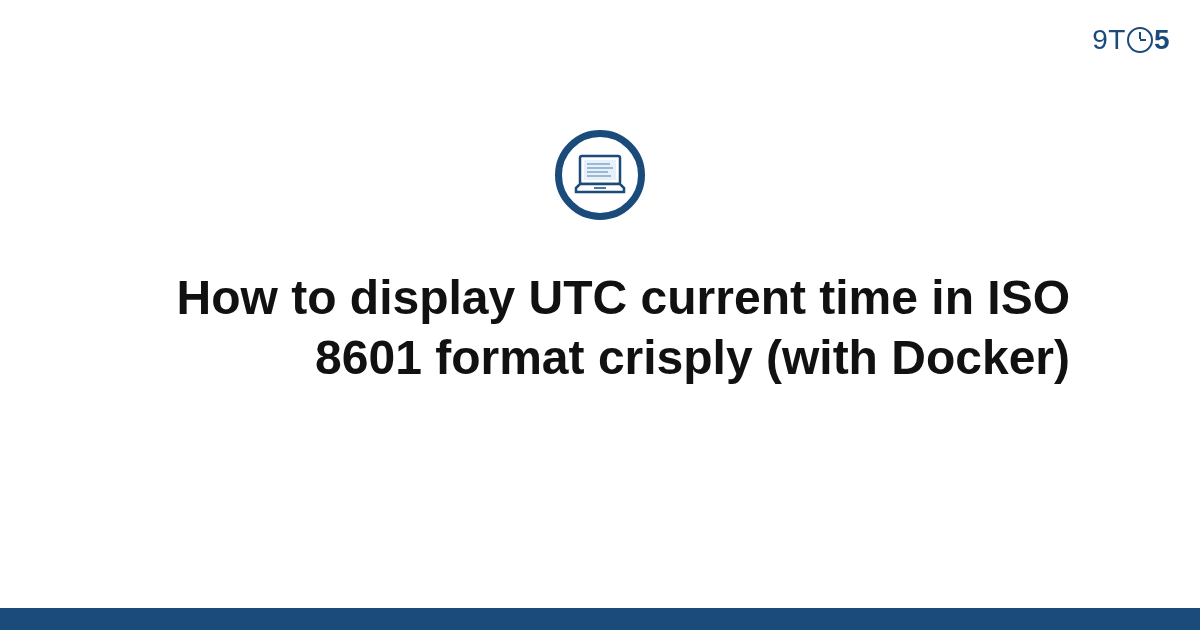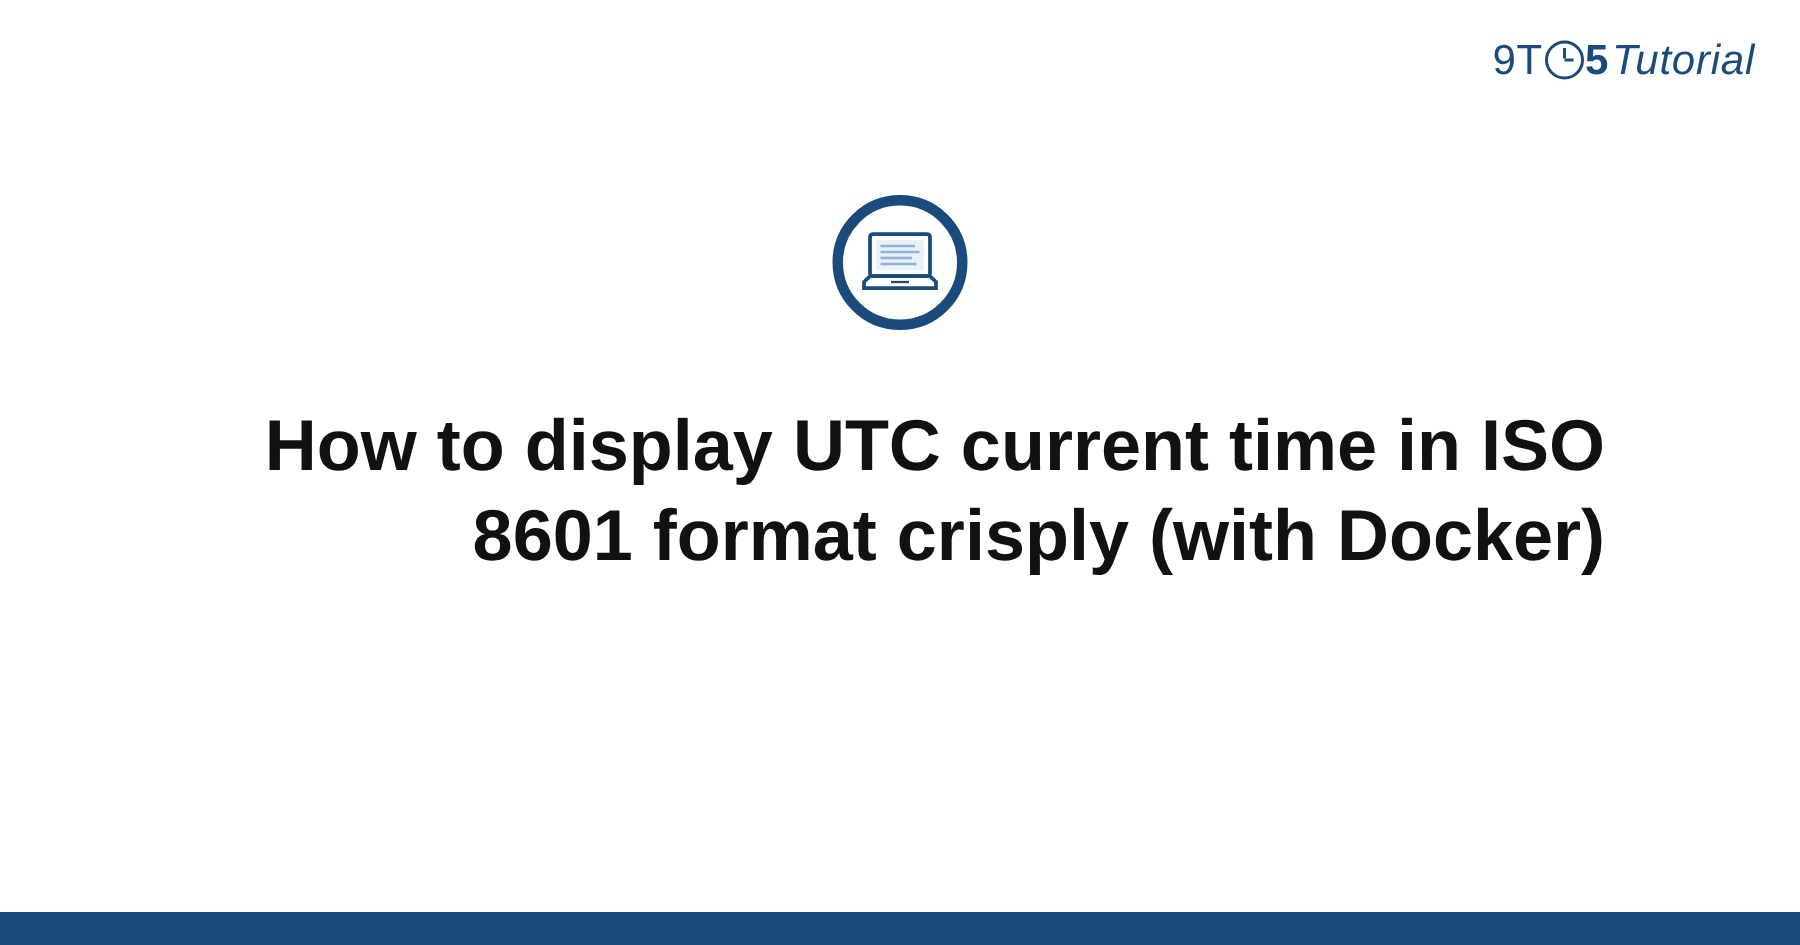--- a/index.html
+++ b/index.html
@@ -111,21 +111,20 @@
       background: #1a4b7a;
     }
   </style>
 </head>
 <body>
 
 <div class="logo">
   <span class="logo-9t">9T</span>
   <span class="logo-clock"></span>
   <span class="logo-5">5</span>
-  <span class="logo-tutorial">Tutorial</span>
 </div>
 
 <div class="center-content">
   <div class="icon-circle">
     <svg class="laptop-svg" viewBox="0 0 52 42" fill="none">
       <rect x="6" y="2" width="40" height="28" rx="2" stroke="#1a4b7a" stroke-width="2.5" fill="#ffffff"></rect>
       <rect x="10" y="6" width="32" height="20" fill="#e8f0f8"></rect>
       <line x1="13" y1="10" x2="36" y2="10" stroke="#8fb3d4" stroke-width="1.8"></line>
       <line x1="13" y1="14" x2="39" y2="14" stroke="#8fb3d4" stroke-width="1.8"></line>
       <line x1="13" y1="18" x2="34" y2="18" stroke="#8fb3d4" stroke-width="1.8"></line>

